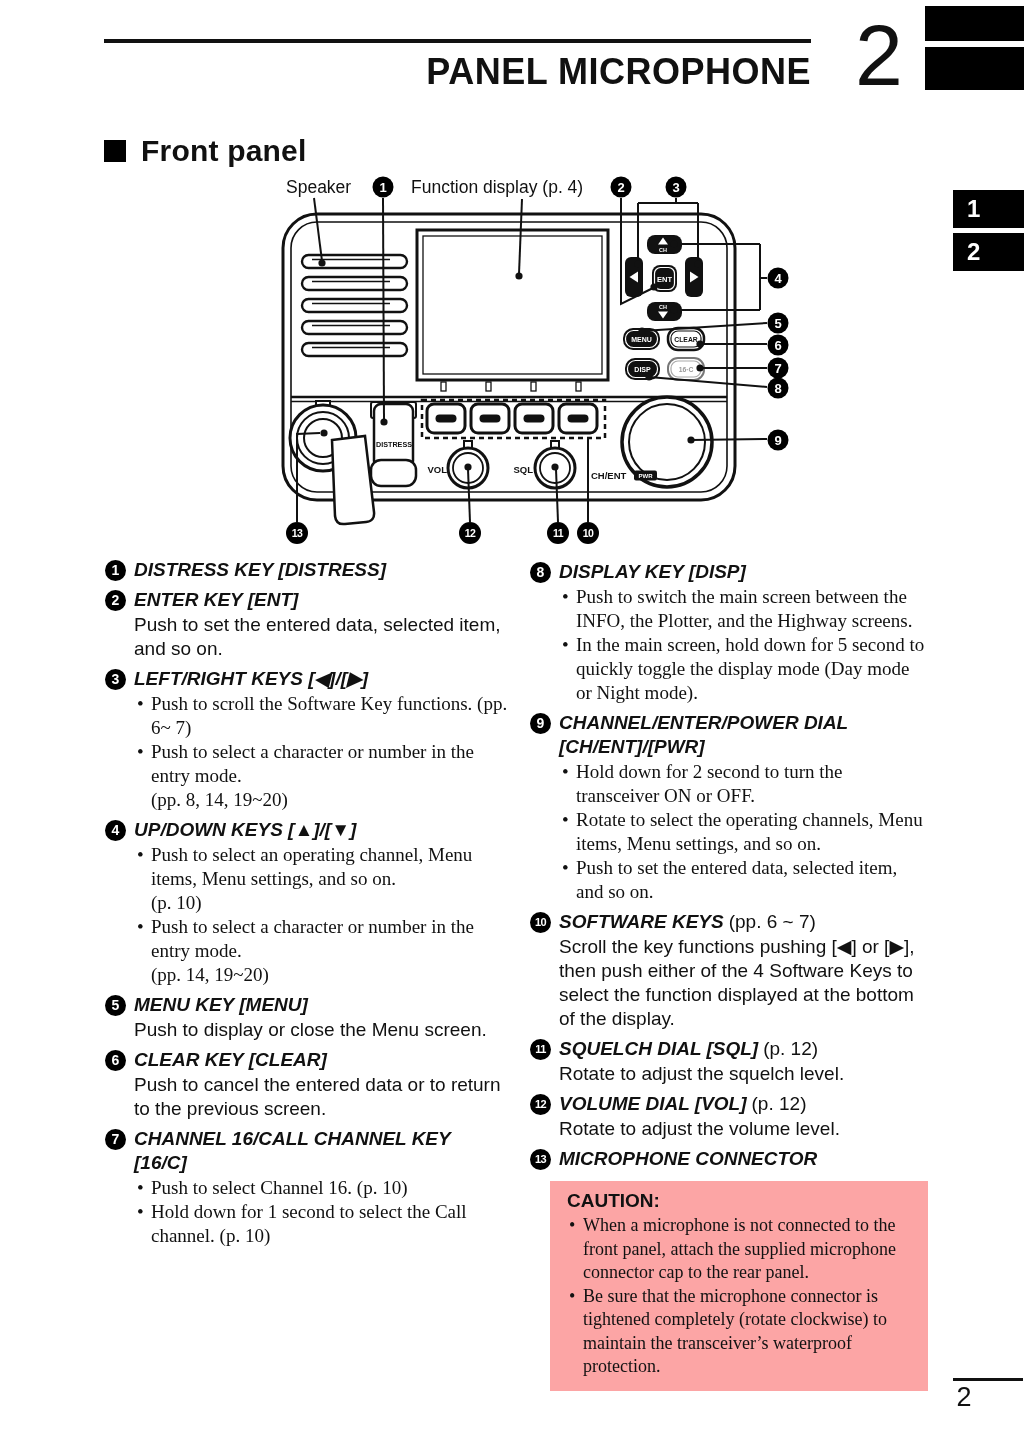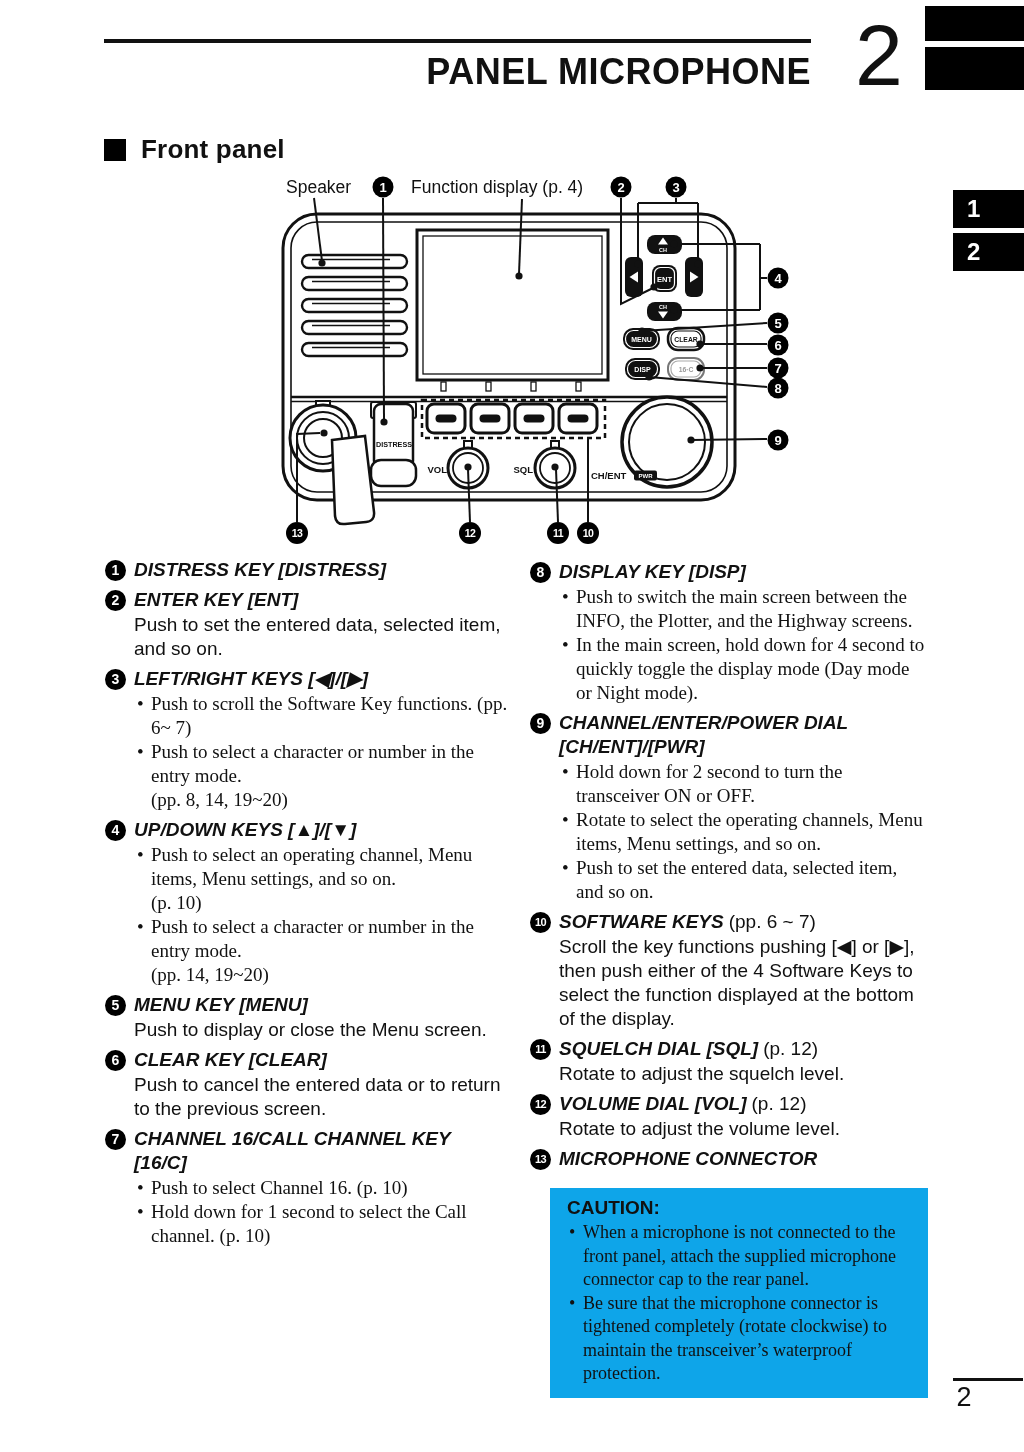--- a/index.html
+++ b/index.html
@@ -19,42 +19,42 @@
   .corner-bar-1 { right:0; top:6px; width:99px; height:35px; background:#000; }
   .corner-bar-2 { right:0; top:47px; width:99px; height:43px; background:#000; }
   .side-tab { left:953px; width:71px; height:38px; background:#000; color:#fff;
     font-size:24px; font-weight:bold; line-height:38px; padding-left:14px; box-sizing:border-box; }
   .side-tab-1 { top:190px; }
   .side-tab-2 { top:233px; }
 
   
   .section-heading { left:104px; top:134px; display:flex; align-items:center; }
   .section-heading .sq { width:22px; height:22px; background:#000; margin-right:15px; }
-  .section-heading .txt { font-size:26px; font-weight:bold; letter-spacing:0.2px; }
+  .section-heading .txt { font-size:30px; font-weight:bold; letter-spacing:0.2px; }
 
   
   .col { line-height:24px; font-size:19px; }
   .col-left  { left:105px; top:558px; width:406px; }
   .col-right { left:530px; top:560px; width:398px; }
 
   .item { position:relative; padding-left:29px; margin-bottom:6px; }
   .item-head { font-weight:bold; }
   .item-head .title { white-space:pre-line;font-style:italic; }
   .item-head .ref { font-weight:normal; margin-left:5px;text-align:right; }
   .num { position:absolute; left:0; top:2px; width:21px; height:21px; border-radius:50%;
     background:#000; color:#fff; text-align:center; font-size:14px; font-weight:bold;
     line-height:21px; }
   .num.two { font-size:11px; letter-spacing:-0.5px; }
   .item p { margin:1px 0 0 0; white-space:pre-line; }
   ul.bullets { margin:1px 0 0 0; padding:0 0 0 17px; list-style:none;font-family:Liberation Serif, serif; }
   ul.bullets li { position:relative; white-space:pre-line; }
   ul.bullets li::before { content:"\2022"; position:absolute; left:-14px; }
 
   
-  .caution { margin:17px 0 0 20px; background:#0ea5e9; padding:8px 8px 12px 17px; }
+  .caution { margin:10px 0 0 20px; background:#fca5a5; padding:8px 8px 12px 17px; }
   .caution .c-head { font-weight:bold; font-size:19px; }
   .caution ul.bullets { font-size:18px; line-height:23.5px; padding-left:16px; }
 
   
   .footer-line { left:953px; top:1378px; width:70px; height:3px; background:#111; }
   .footer-num { left:948px; top:1382px; width:32px; text-align:center; font-size:27px; }
 
   
   .ln { fill:none; stroke:#111; stroke-width:2; }
   .thin { fill:none; stroke:#111; stroke-width:1.3; }
@@ -314,21 +314,21 @@
         <li>Hold down for 1 second to select the Call channel. (p. 10)</li>
       </ul>
   </div>
 </div>
 
 <div class="abs col col-right">
   <div class="item">
     <div class="item-head"><span class="num">8</span><span class="title">DISPLAY KEY [DISP]</span></div>
     <ul class="bullets">
         <li>Push to switch the main screen between the INFO, the Plotter, and the Highway screens.</li>
-        <li>In the main screen, hold down for 4 second to quickly toggle the display mode (Day mode or Night mode).</li>
+        <li>In the main screen, hold down for 5 second to quickly toggle the display mode (Day mode or Night mode).</li>
       </ul>
   </div>
   <div class="item">
     <div class="item-head"><span class="num">9</span><span class="title">CHANNEL/ENTER/POWER DIAL
 [CH/ENT]/[PWR]</span></div>
     <ul class="bullets">
         <li>Hold down for 2 second to turn the transceiver ON or OFF.</li>
         <li>Rotate to select the operating channels, Menu items, Menu settings, and so on.</li>
         <li>Push to set the entered data, selected item, and so on.</li>
       </ul>

